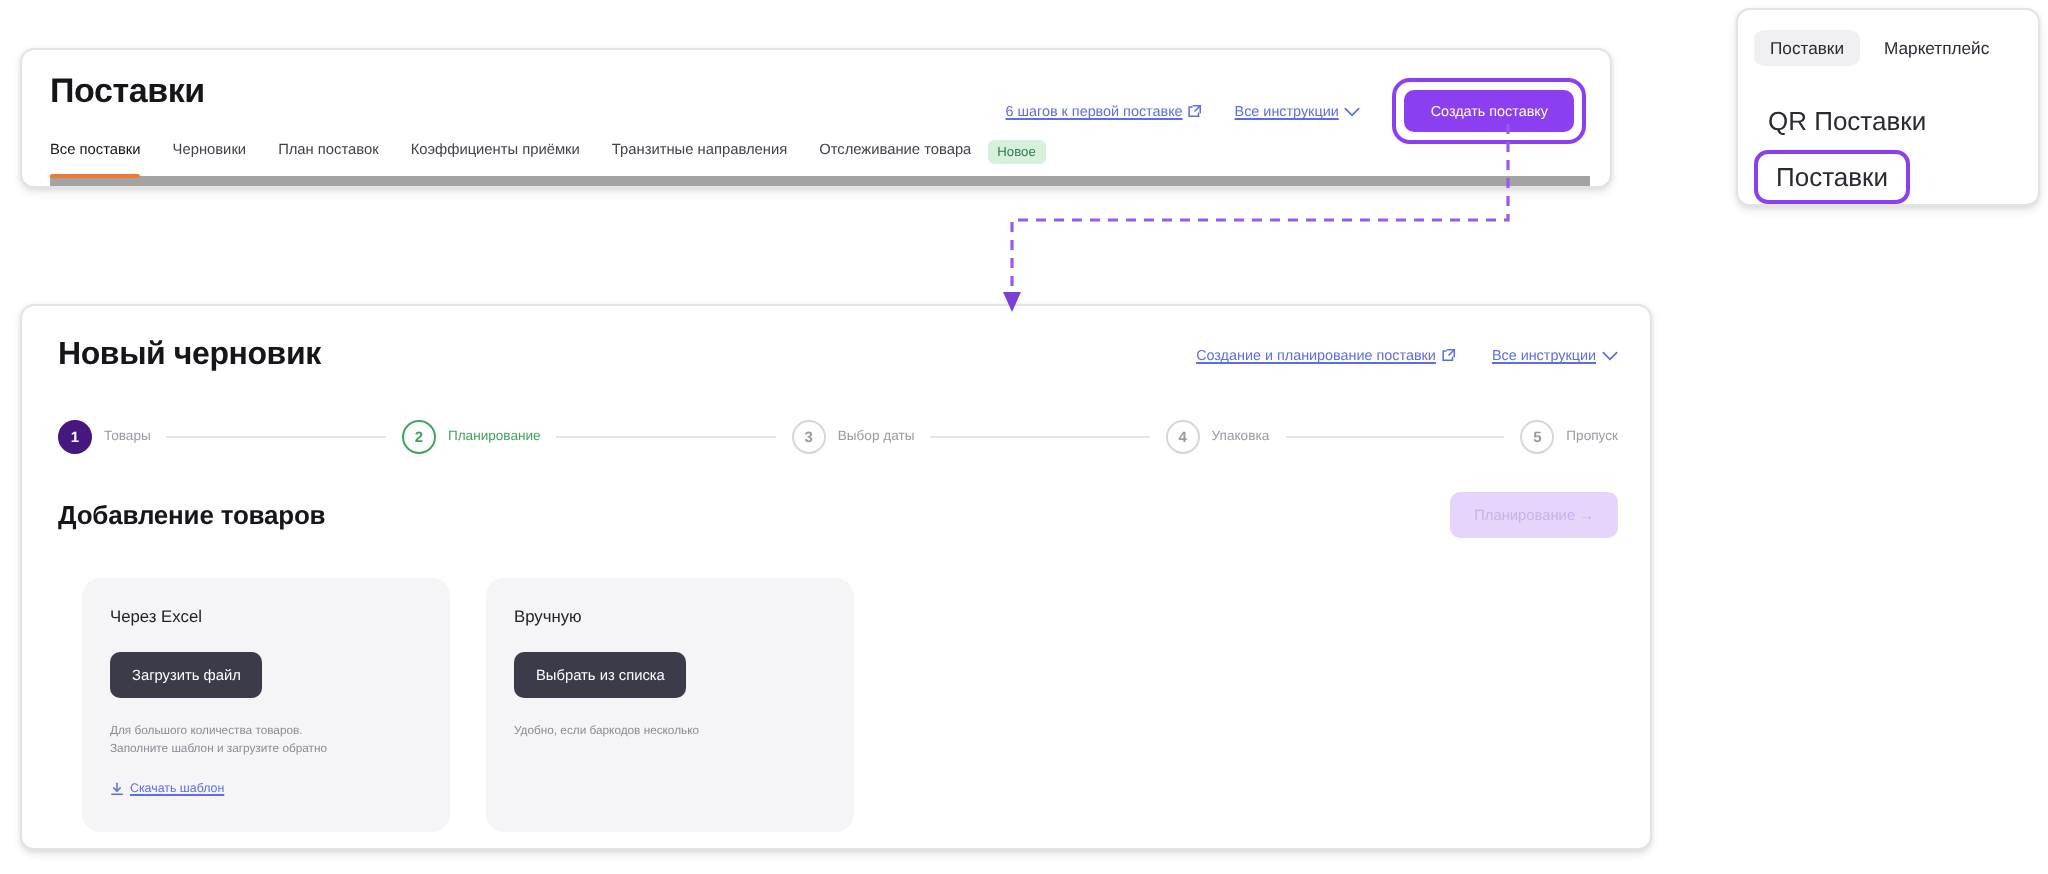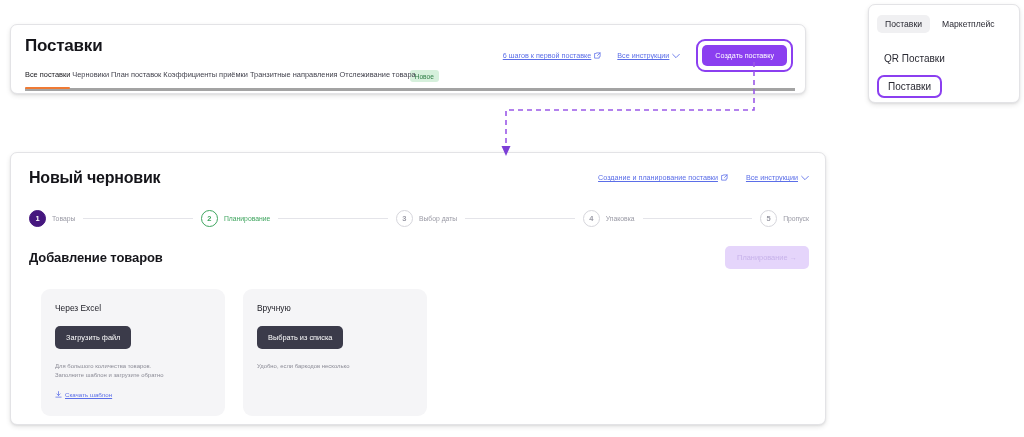--- a/index.html
+++ b/index.html
@@ -21,22 +21,22 @@
   }
 
   
   #panel-supplies { left: 10px; top: 24px; width: 796px; height: 70px; }
   .p1-title {
     position: absolute; left: 14px; top: 11px;
     font-size: 17px; font-weight: 700; color: #15151a; letter-spacing: -0.2px;
   }
   .p1-tabs {
     position: absolute; left: 14px; top: 45px; right: 10px;
-    display: flex; align-items: flex-start; gap: 2px;
-    border-bottom: 3px solid #a3a3a3; padding-bottom: 5px;
+    display: flex; align-items: flex-start; gap: 16px;
+    border-bottom: 5px solid #a3a3a3; padding-bottom: 5px;
   }
   .p1-tab {
     font-size: 7.4px; color: #42424d; white-space: nowrap; position: relative;
     padding-bottom: 4px;
   }
   .p1-tab.active { color: #15151a; }
   .p1-tab.active::after {
     content: ""; position: absolute; left: 0; right: 0; bottom: -6px;
     height: 2px; background: #ef7a34; border-radius: 2px;
   }
@@ -67,21 +67,21 @@
   .nav-tabs {
     position: absolute; left: 8px; top: 10px;
     display: flex; align-items: center; gap: 4px;
   }
   .nav-tab {
     font-size: 8.6px; color: #2a2a33; padding: 4px 8px; border-radius: 5px;
     white-space: nowrap;
   }
   .nav-tab.selected { background: #f0f0f2; }
   .nav-item {
-    position: absolute; left: 8px; font-size: 10px; color: #2a2a33;
+    position: absolute; left: 8px; font-size: 13px; color: #2a2a33;
     padding: 4px 7px; border-radius: 5px; white-space: nowrap;
   }
   #nav-item-qr { top: 44px; }
   #nav-item-supplies {
     top: 70px; border: 2px solid #8b3ff0; border-radius: 7px; padding: 4px 9px;
   }
 
   
   #panel-draft { left: 10px; top: 152px; width: 816px; height: 273px; }
   .p3-title {

